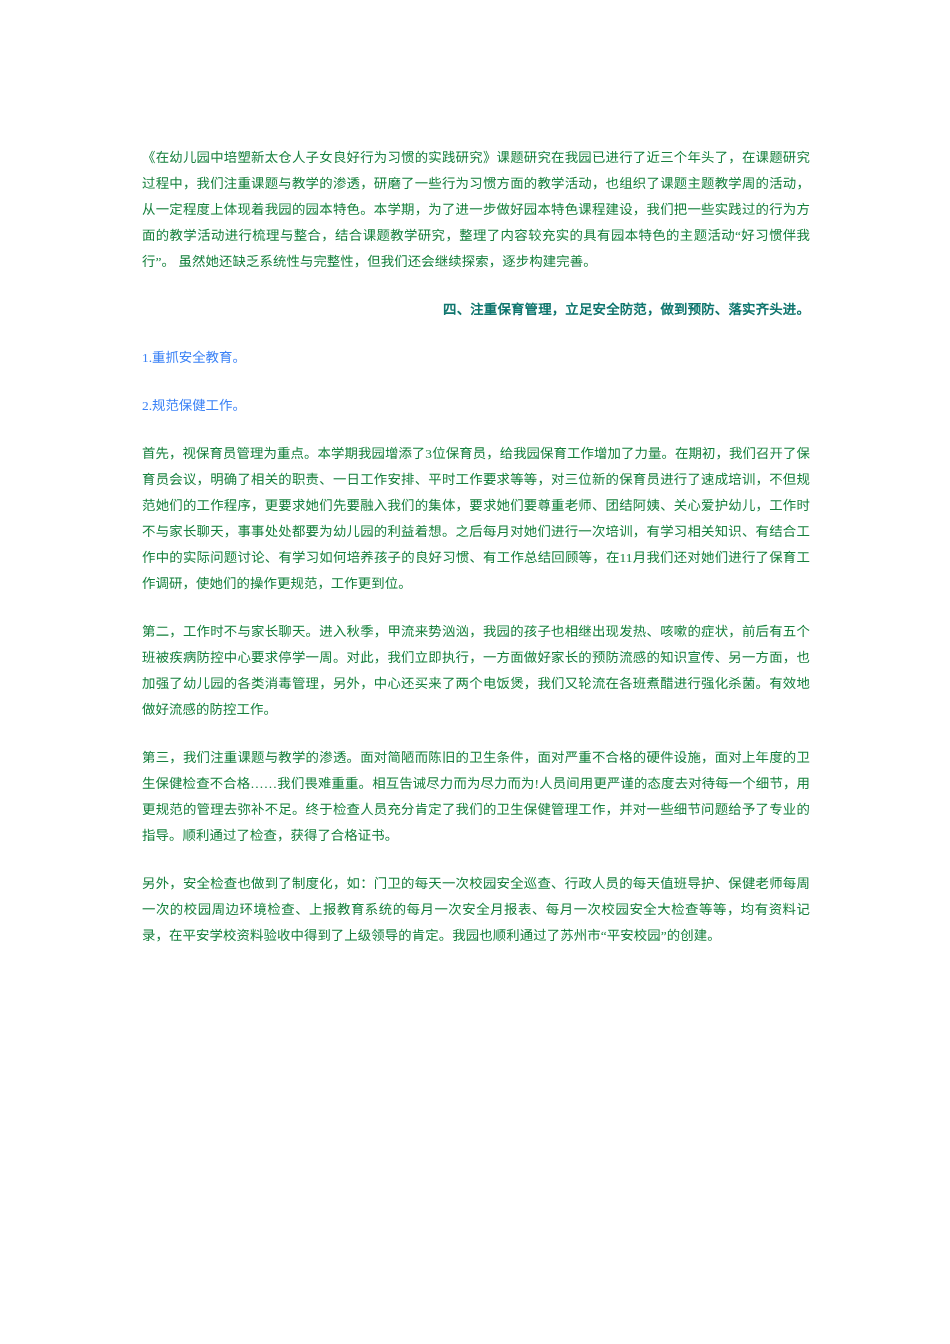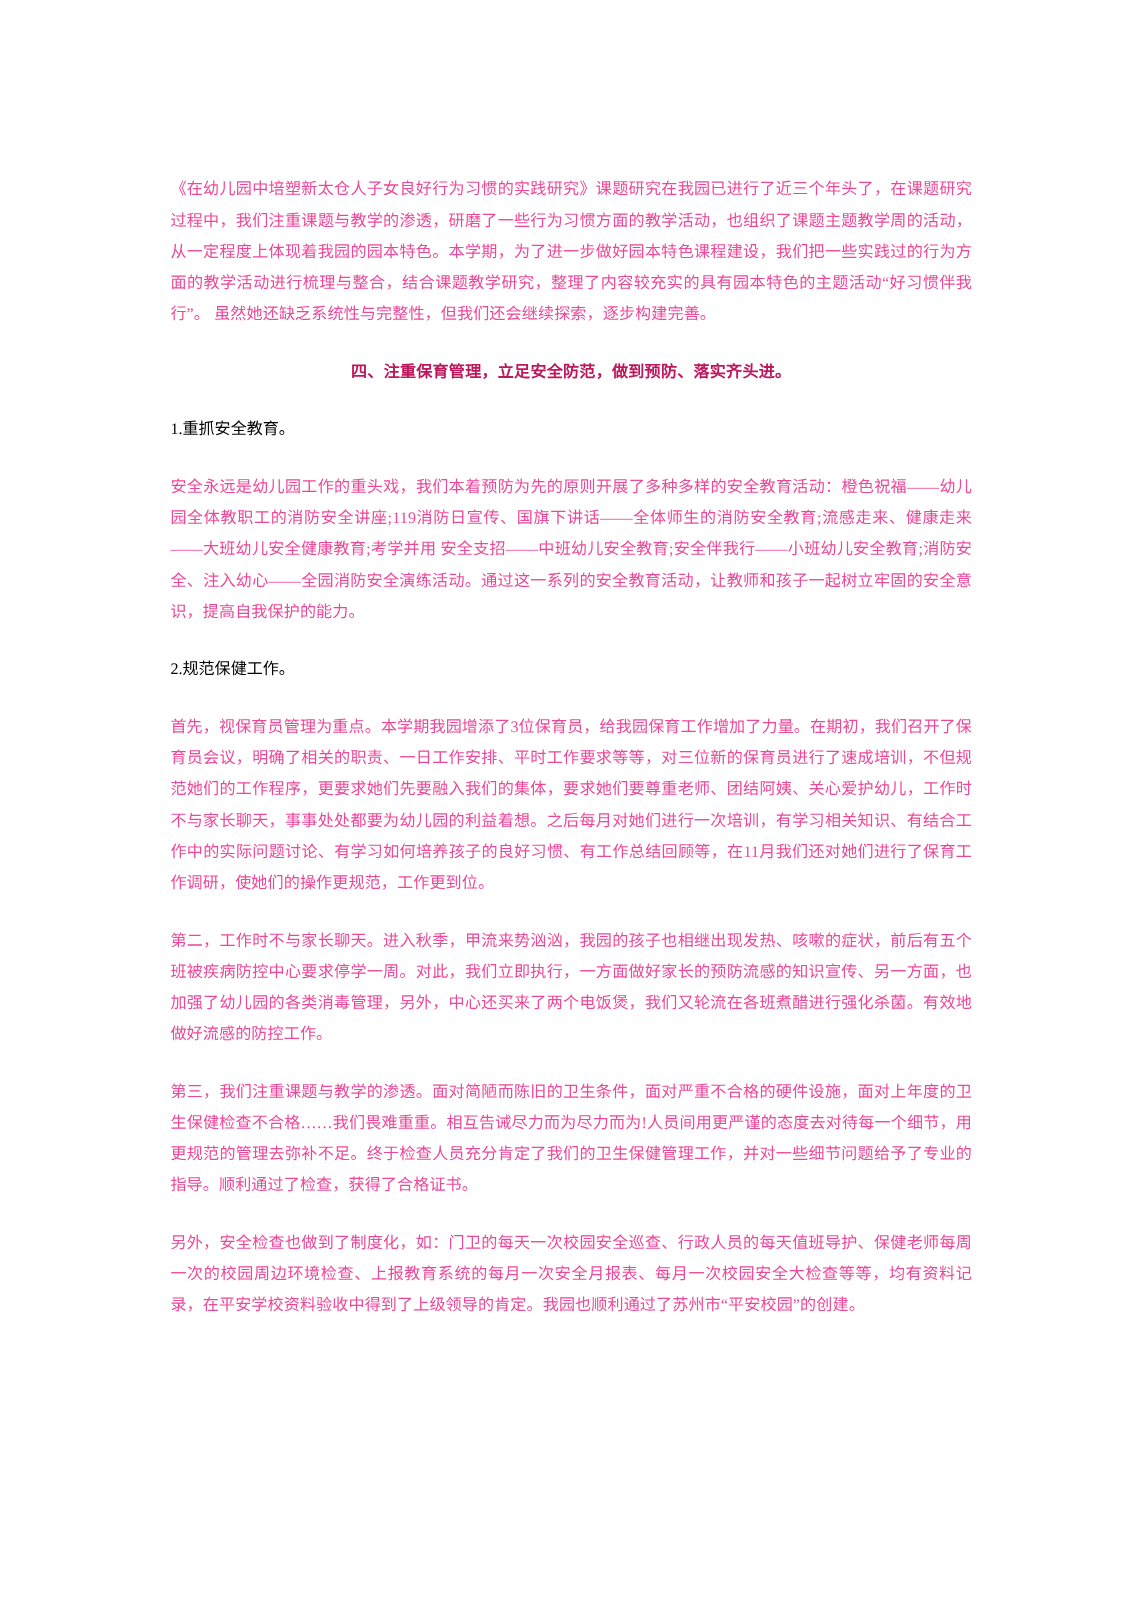--- a/index.html
+++ b/index.html
@@ -25,59 +25,58 @@
   .doc-body {
     width: 668px;
   }
   p.para {
     margin: 0 0 22px 0;
     font-size: 13.4px;
     line-height: 26px;
     letter-spacing: 0.1px;
     text-align: justify;
     text-justify: inter-ideograph;
-    color: #ec4899;
+    color: #15803d;
     word-break: break-all;
   }
   p.para:last-child {
     margin-bottom: 0;
   }
   p.heading {
     margin: 0 0 22px 0;
     font-size: 13.4px;
     line-height: 26px;
     font-weight: bold;
-    color: #be185d;
+    color: #0f766e;
     font-family: "Liberation Sans", "DejaVu Sans", sans-serif;
     letter-spacing: 0.2px;
-    text-align: center;
+    text-align: right;
   }
   p.subitem {
     margin: 0 0 22px 0;
     font-size: 13.4px;
     line-height: 26px;
-    color: #000000;
+    color: #3b82f6;
     text-align: left;
   }
   
   .gap-lg { margin-bottom: 26px; }
 </style>
 </head>
 <body>
 
 <div class="page">
   <div class="doc-body">
 
     <p class="para gap-lg">《在幼儿园中培塑新太仓人子女良好行为习惯的实践研究》课题研究在我园已进行了近三个年头了，在课题研究过程中，我们注重课题与教学的渗透，研磨了一些行为习惯方面的教学活动，也组织了课题主题教学周的活动，从一定程度上体现着我园的园本特色。本学期，为了进一步做好园本特色课程建设，我们把一些实践过的行为方面的教学活动进行梳理与整合，结合课题教学研究，整理了内容较充实的具有园本特色的主题活动“好习惯伴我行”。 虽然她还缺乏系统性与完整性，但我们还会继续探索，逐步构建完善。</p>
 
     <p class="heading gap-lg">四、注重保育管理，立足安全防范，做到预防、落实齐头进。</p>
 
     <p class="subitem gap-lg">1.重抓安全教育。</p>
 
-    <p class="para gap-lg">安全永远是幼儿园工作的重头戏，我们本着预防为先的原则开展了多种多样的安全教育活动：橙色祝福——幼儿园全体教职工的消防安全讲座;119消防日宣传、国旗下讲话——全体师生的消防安全教育;流感走来、健康走来——大班幼儿安全健康教育;考学并用 安全支招——中班幼儿安全教育;安全伴我行——小班幼儿安全教育;消防安全、注入幼心——全园消防安全演练活动。通过这一系列的安全教育活动，让教师和孩子一起树立牢固的安全意识，提高自我保护的能力。</p>
 
     <p class="subitem gap-lg">2.规范保健工作。</p>
 
     <p class="para gap-lg">首先，视保育员管理为重点。本学期我园增添了3位保育员，给我园保育工作增加了力量。在期初，我们召开了保育员会议，明确了相关的职责、一日工作安排、平时工作要求等等，对三位新的保育员进行了速成培训，不但规范她们的工作程序，更要求她们先要融入我们的集体，要求她们要尊重老师、团结阿姨、关心爱护幼儿，工作时不与家长聊天，事事处处都要为幼儿园的利益着想。之后每月对她们进行一次培训，有学习相关知识、有结合工作中的实际问题讨论、有学习如何培养孩子的良好习惯、有工作总结回顾等，在11月我们还对她们进行了保育工作调研，使她们的操作更规范，工作更到位。</p>
 
     <p class="para gap-lg">第二，工作时不与家长聊天。进入秋季，甲流来势汹汹，我园的孩子也相继出现发热、咳嗽的症状，前后有五个班被疾病防控中心要求停学一周。对此，我们立即执行，一方面做好家长的预防流感的知识宣传、另一方面，也加强了幼儿园的各类消毒管理，另外，中心还买来了两个电饭煲，我们又轮流在各班煮醋进行强化杀菌。有效地做好流感的防控工作。</p>
 
     <p class="para gap-lg">第三，我们注重课题与教学的渗透。面对简陋而陈旧的卫生条件，面对严重不合格的硬件设施，面对上年度的卫生保健检查不合格……我们畏难重重。相互告诫尽力而为尽力而为!人员间用更严谨的态度去对待每一个细节，用更规范的管理去弥补不足。终于检查人员充分肯定了我们的卫生保健管理工作，并对一些细节问题给予了专业的指导。顺利通过了检查，获得了合格证书。</p>
 
 

